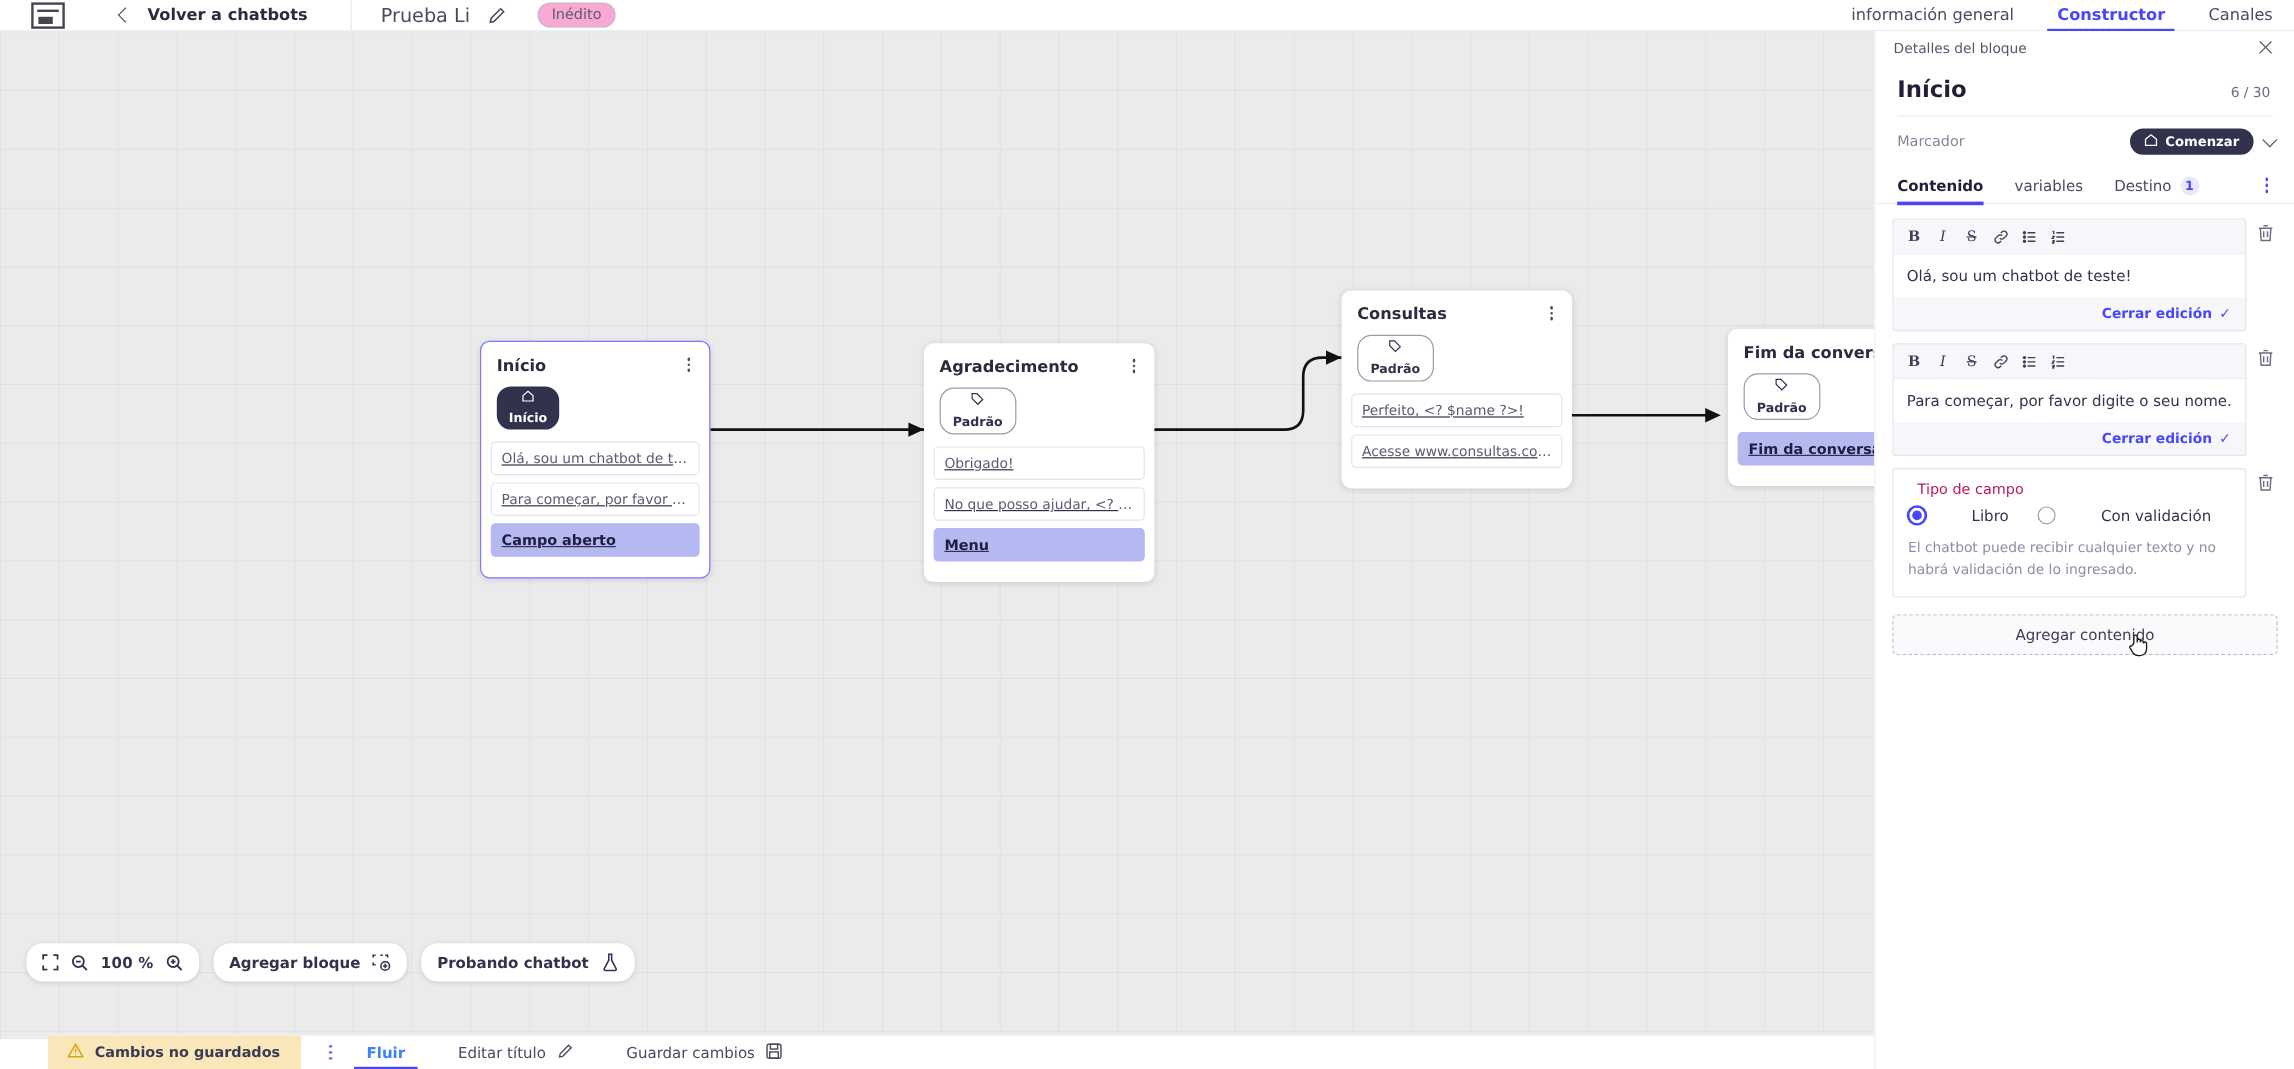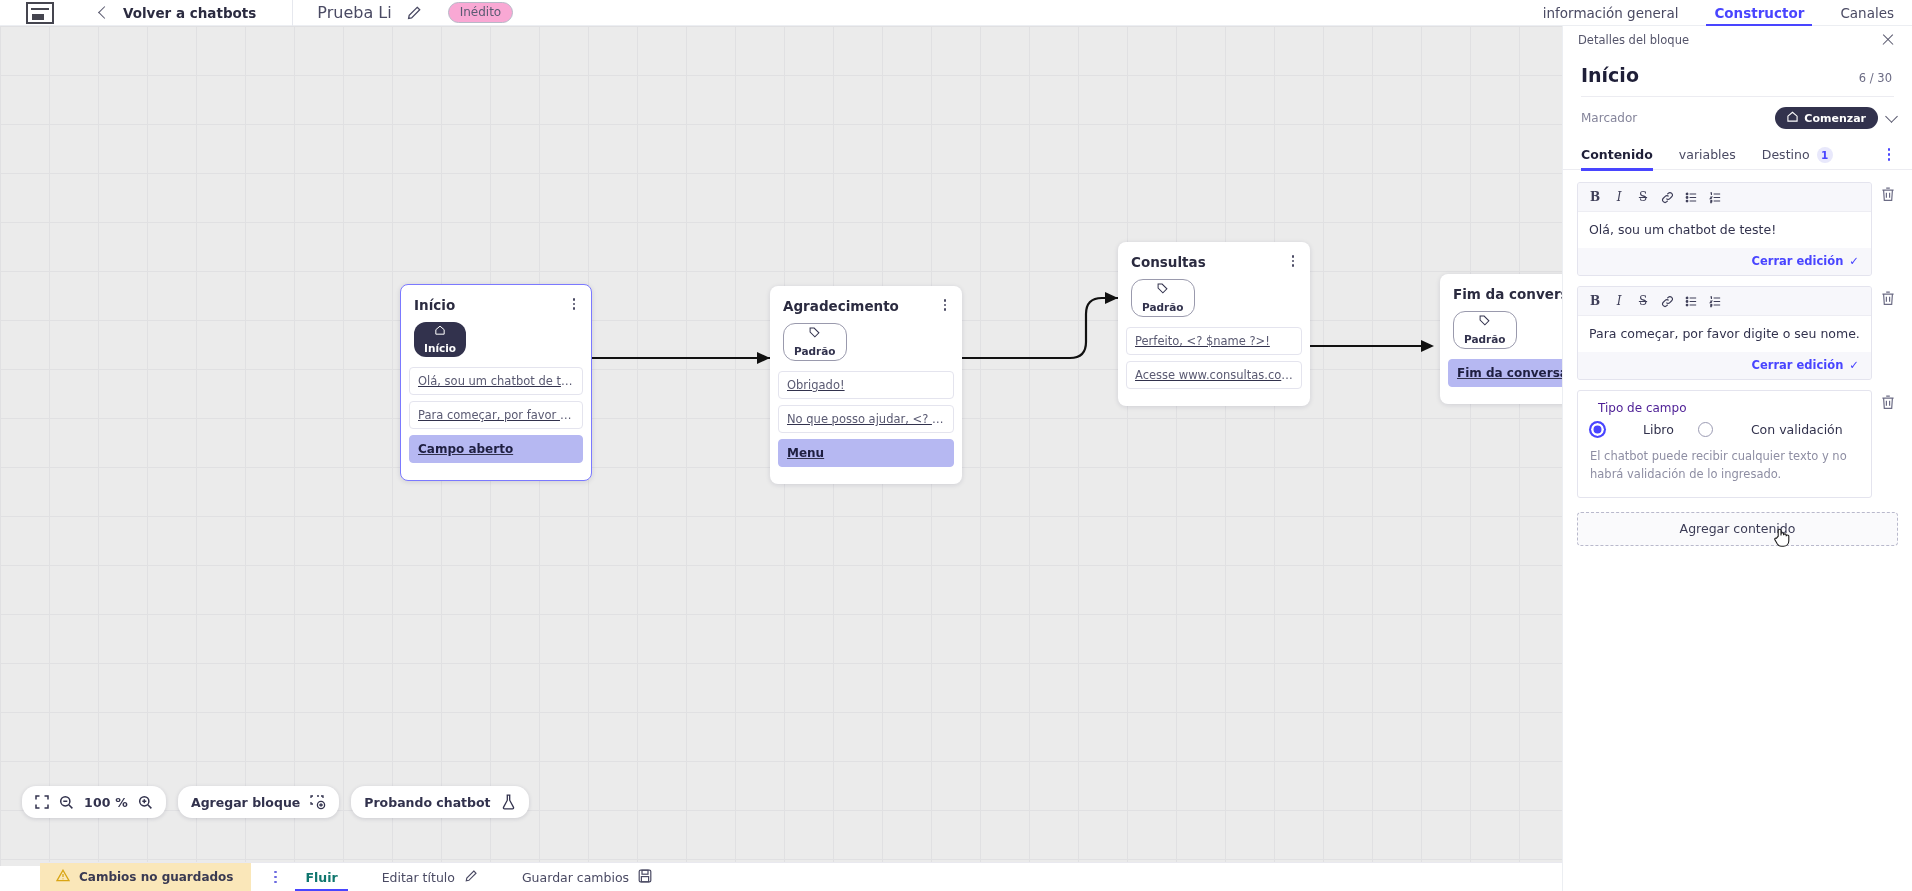--- a/index.html
+++ b/index.html
@@ -142,21 +142,21 @@
   }
   .bb-dots {
     width: 16px; height: 29px; display: flex; flex-direction: column;
     align-items: center; justify-content: center; gap: 2.5px; margin-left: 16px; cursor:pointer;
   }
   .bb-dots i { width: 2.6px; height: 2.6px; border-radius: 50%; background: #6b6ae0; display:block; }
   .bb-tab {
     font-size: 12.5px; color: #4a4a63; padding: 0 22px; height: 29px;
     display: flex; align-items: center; gap: 9px; cursor: pointer; white-space: nowrap;
   }
-  .bb-tab.active { color: #0f766e; font-weight: 700; position: relative; }
+  .bb-tab.active { color: #3b82f6; font-weight: 700; position: relative; }
   .bb-tab.active::after {
     content:""; position:absolute; left: 12px; right: 12px; bottom: 0;
     height: 2.5px; background: #4945ff;
   }
 
   
   .panel {
     position: absolute; right: 0; top: 26px; width: 350px; height: 865px;
     background: #ffffff; border-left: 1px solid #eceef2; z-index: 45;
   }
@@ -261,21 +261,21 @@
   .field-head {
     background: #b6b8f2; padding: 6px 11px; display: flex; align-items: center;
     justify-content: space-between; font-size: 11.5px; color: #26264a; font-weight: 400;
   }
   .chev-up {
     width: 8px; height: 8px; border-left: 1.6px solid #3a3a66;
     border-top: 1.6px solid #3a3a66; transform: rotate(45deg);
     margin-top: 3px; cursor: pointer;
   }
   .field-body { padding: 10px 12px 14px 12px; }
-  .field-sub { font-size: 12px; color: #4c1d95; margin: 0 0 7px 8px; }
+  .field-sub { font-size: 12px; color: #be185d; margin: 0 0 7px 8px; }
   .radio-row { display: flex; align-items: center; gap: 10px; margin-bottom: 11px; }
   .radio {
     width: 15px; height: 15px; border-radius: 50%; border: 1.6px solid #9b9bb3;
     display: inline-block; flex: none; background: #fff;
   }
   .radio.on {
     border-color: #4945ff; background: #4945ff;
     box-shadow: inset 0 0 0 2.5px #ffffff, 0 0 0 1px #4945ff;
   }
   .radio-label { font-size: 12.5px; color: #32324d; margin-right: 14px; margin-left: 28px; }

